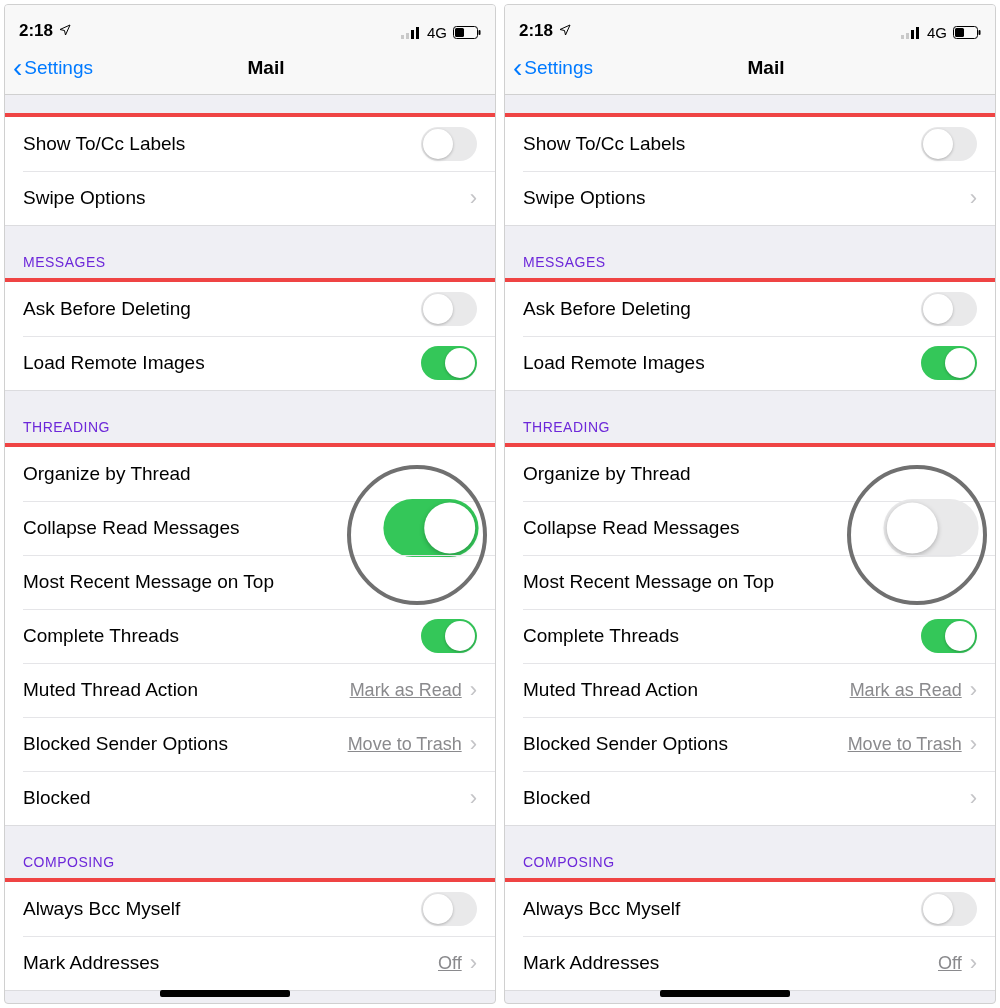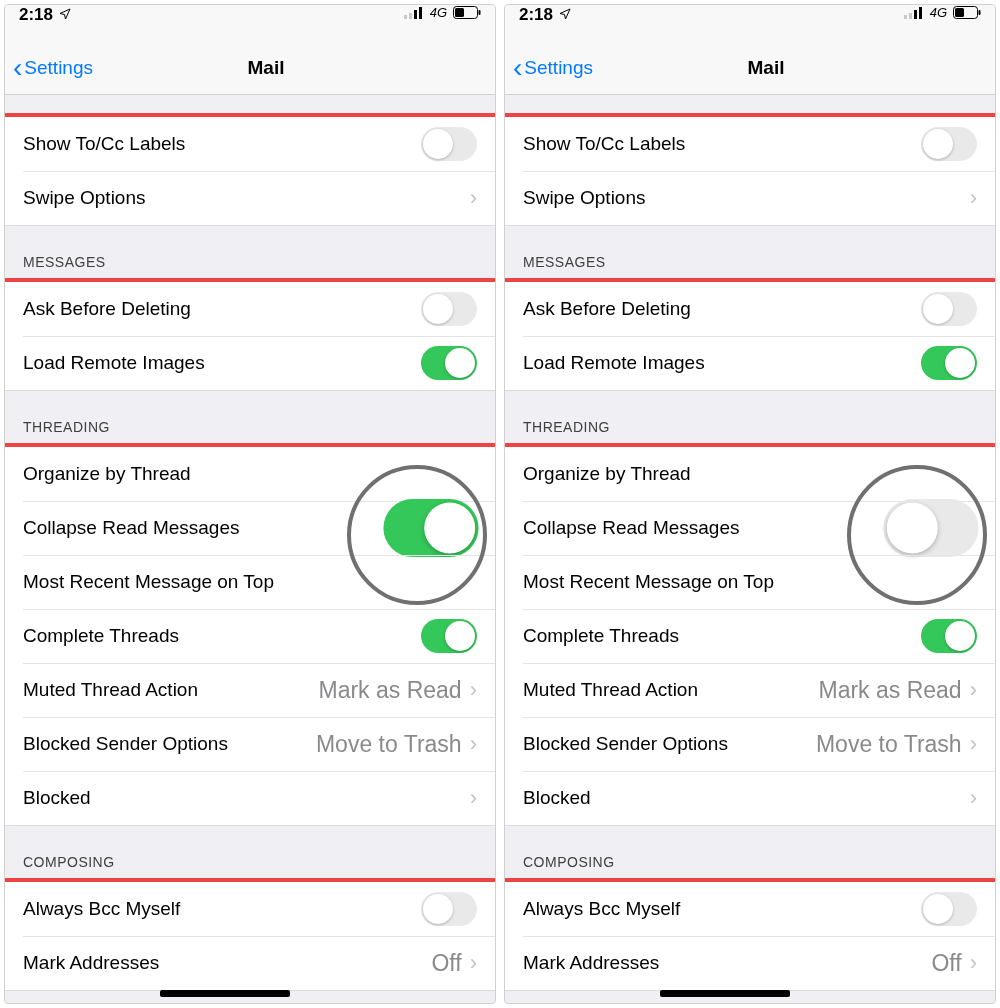--- a/index.html
+++ b/index.html
@@ -22,32 +22,32 @@
     border: 1px solid #d0d0d0;
     border-radius: 4px;
     overflow: hidden;
     display: flex;
     flex-direction: column;
   }
   
   .status {
     height: 36px;
     display: flex;
-    align-items: flex-start;
+    align-items: flex-end;
     justify-content: space-between;
     padding: 0 14px;
     font-size: 17px;
     font-weight: 600;
     background: #f8f8f8;
   }
   .status .left { display: flex; align-items: center; gap: 6px; }
   .status .right { display: flex; align-items: center; gap: 6px; font-size: 15px; font-weight: 500;}
   .loc-icon { font-size: 13px; }
   .signal svg, .battery svg { display: block; }
-  .net-label { font-size: 13px; font-weight: 500; font-style: italic; }
+  .net-label { font-size: 15px; font-weight: 500; }
   
   .navbar {
     position: relative;
     height: 54px;
     background: #f8f8f8;
     border-bottom: 1px solid #d0d0d0;
     display: flex;
     align-items: center;
     justify-content: center;
   }
@@ -62,21 +62,21 @@
     font-size: 19px;
     gap: 2px;
   }
   .navbar .back .chev { font-size: 28px; line-height: 1; font-weight: 400; }
   
   .content { flex: 1 1 auto; overflow: hidden; }
   .section-header {
     padding: 28px 18px 8px 18px;
     font-size: 14px;
     letter-spacing: 0.5px;
-    color: #404040;
+    color: #6d28d9;
     text-transform: uppercase;
     background: #efeff4;
   }
   .section-header.first-gap { padding-top: 10px; }
   .group {
     background: #fff;
     border-top: 4px solid #ef4444;
     border-bottom: 1px solid #dcdcdf;
   }
   .row {
@@ -91,21 +91,21 @@
   .row + .row::before {
     content: "";
     position: absolute;
     top: 0;
     left: 18px;
     right: 0;
     height: 1px;
     background: #e5e5e8;
   }
   .row .label { flex: 1 1 auto; }
-  .row .value { color: #8a8a8d; font-size: 23px; margin-right: 8px; }
+  .row .value { color: #8a8a8d; font-size: 18px; margin-right: 8px; text-decoration: underline; }
   .chevron {
     color: #c4c4c7;
     font-size: 22px;
     font-weight: 300;
     line-height: 1;
   }
   
   .toggle {
     width: 56px;
     height: 34px;

